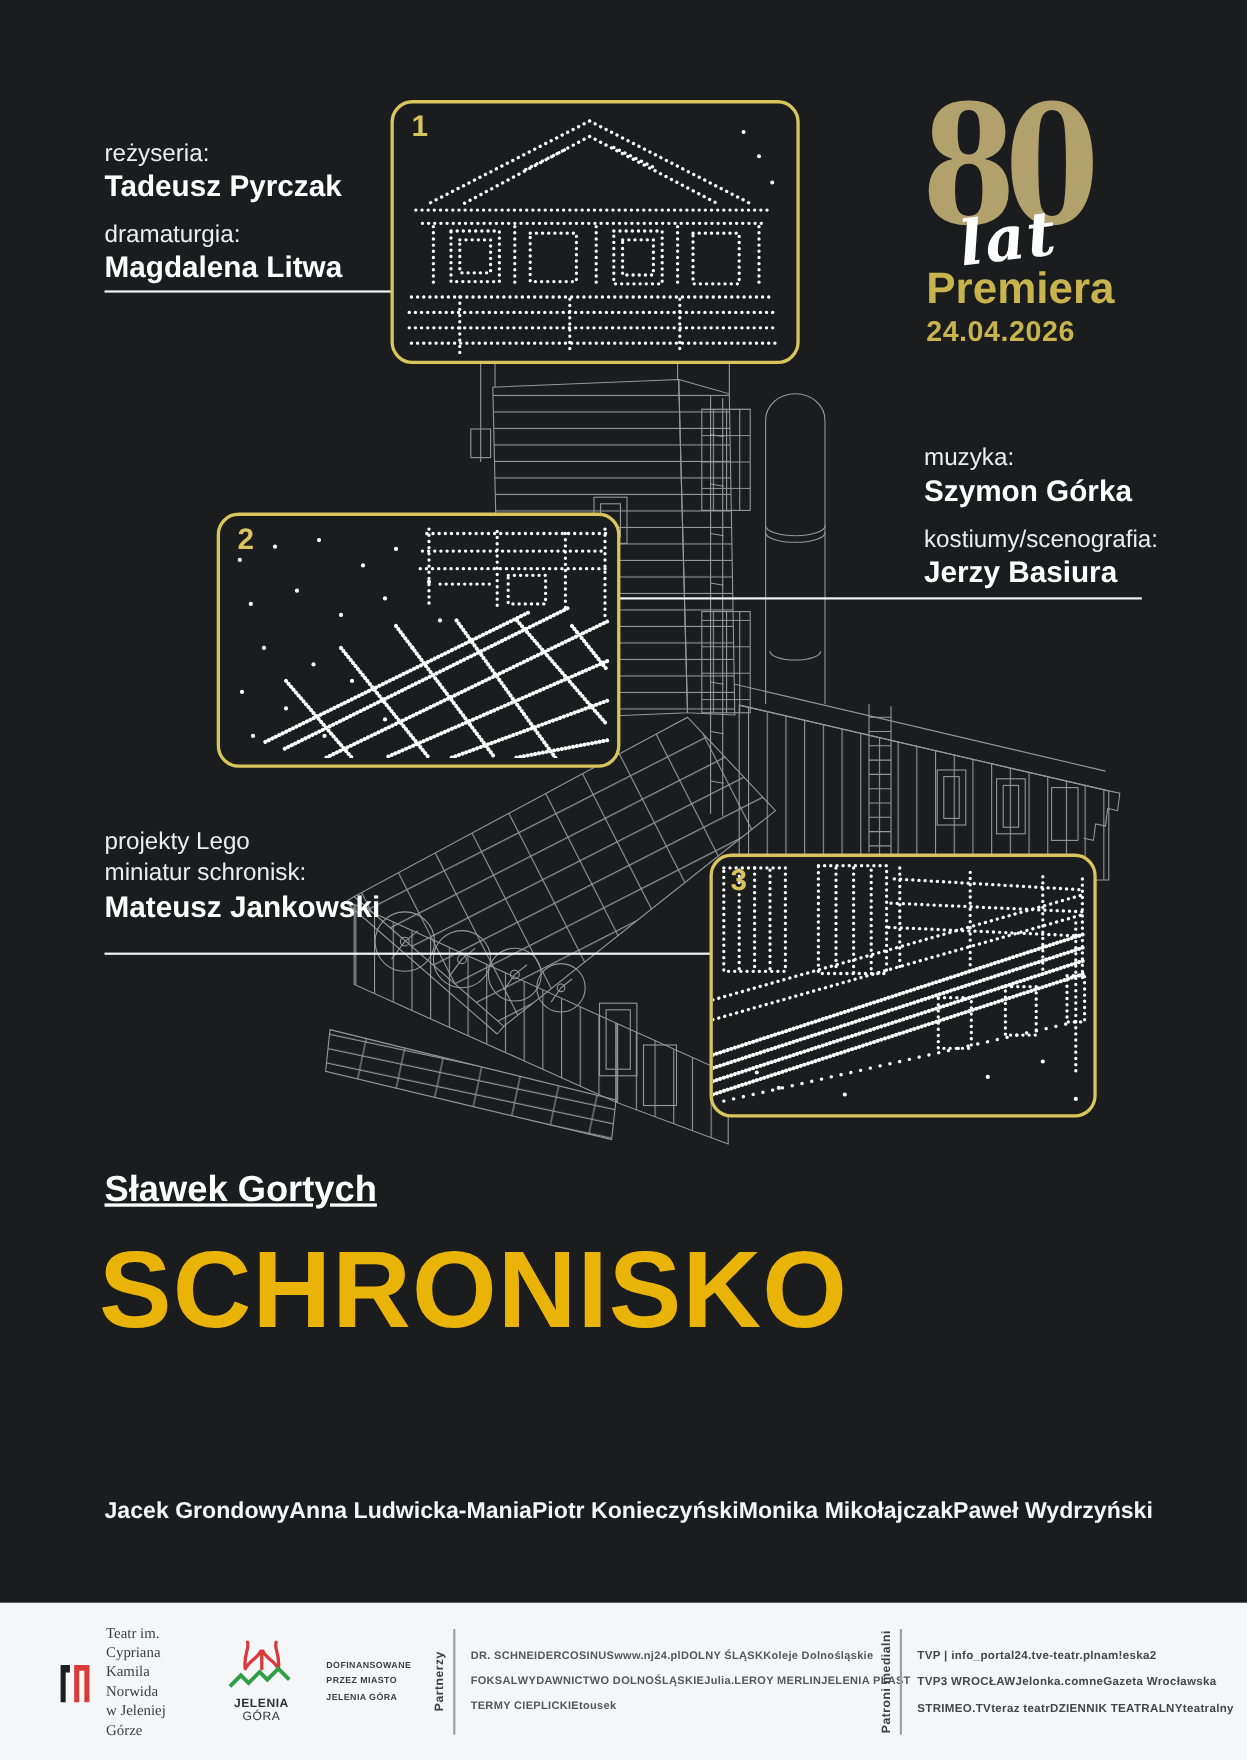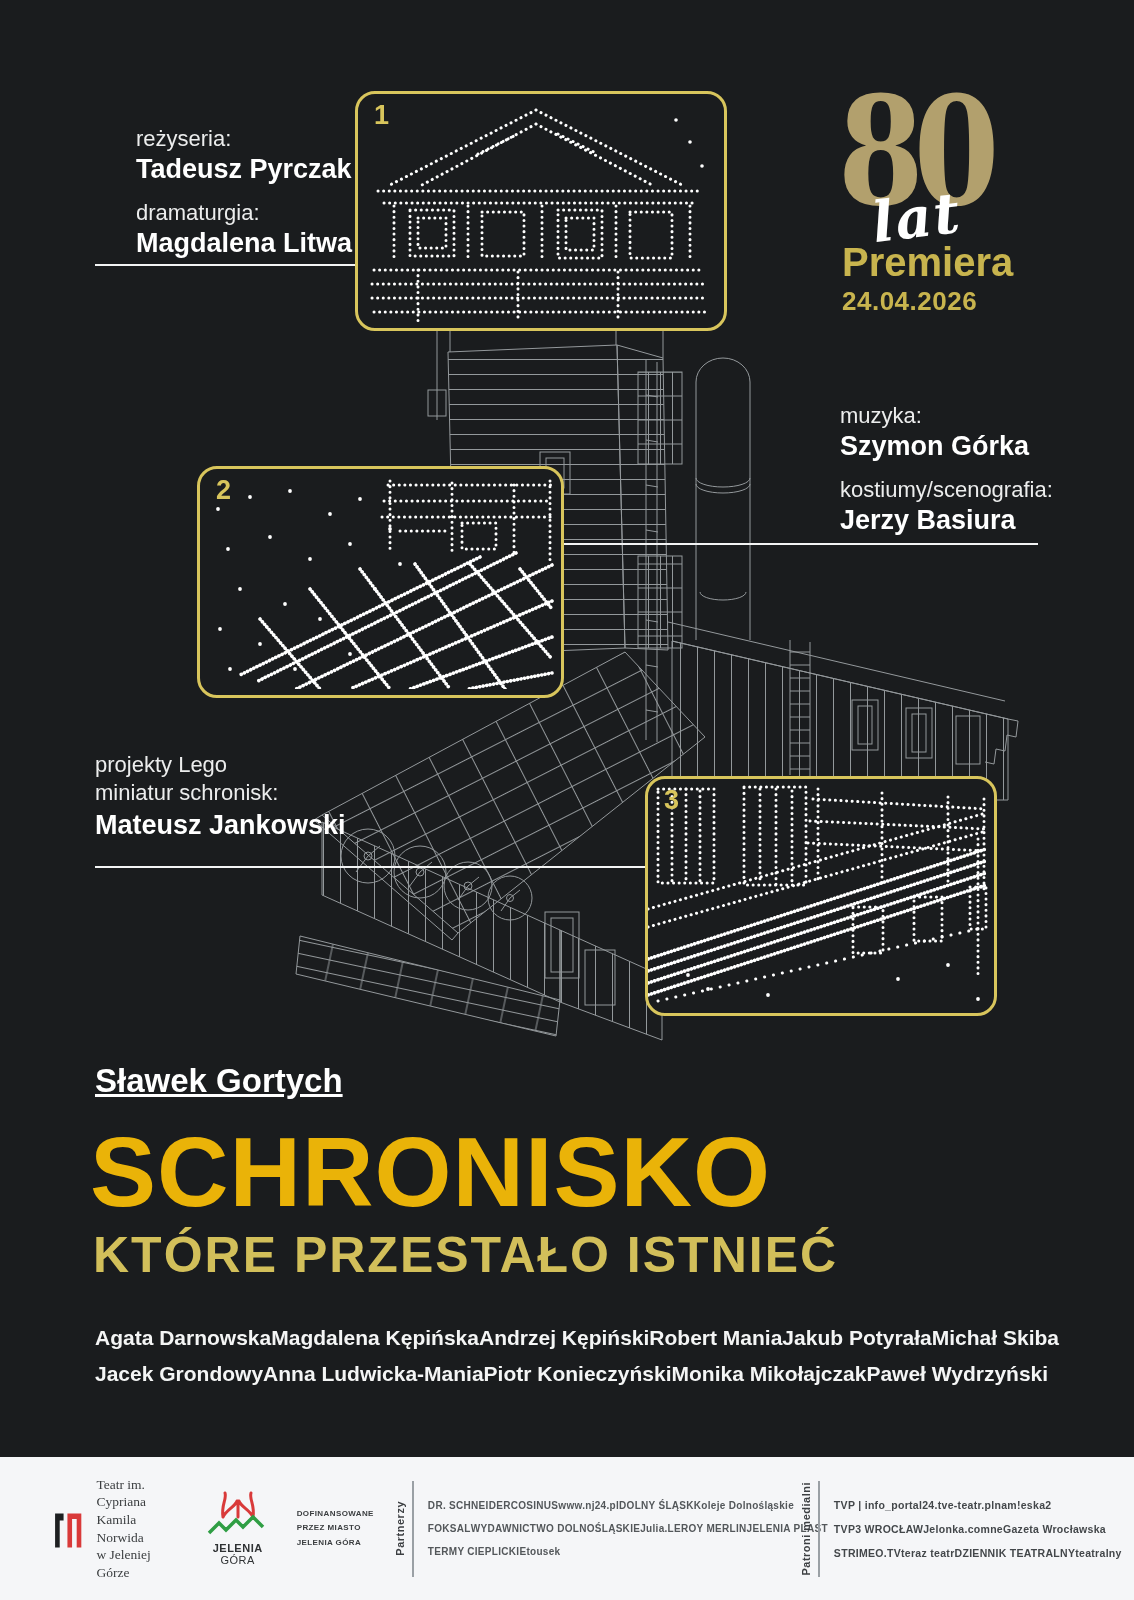--- a/index.html
+++ b/index.html
@@ -225,21 +225,21 @@
       <circle class="dot" cx="60" cy="210" r="1.9"></circle>
         <circle class="dot" cx="120" cy="216" r="1.9"></circle>
         <circle class="dot" cx="250" cy="200" r="1.9"></circle>
       <circle class="dot" cx="300" cy="186" r="1.9"></circle>
         <circle class="dot" cx="40" cy="196" r="1.9"></circle>
         <circle class="dot" cx="330" cy="220" r="1.9"></circle>
     </svg>
     <span class="num">3</span>
   </div>
 
-  <div class="credit" style="left:95px;top:126px;margin-left:41px;">
+  <div class="credit" style="left:95px;top:126px;">
     <div class="lbl">reżyseria:</div>
     <div class="nm">Tadeusz Pyrczak</div>
     <div class="lbl">dramaturgia:</div>
     <div class="nm">Magdalena Litwa</div>
   </div>
 
   <div class="anniv">
     <div class="num80">80</div>
     <div class="lat">lat</div>
   </div>
@@ -254,30 +254,21 @@
   </div>
 
   <div class="credit" style="left:95px;top:752px;">
     <div class="lbl">projekty Lego</div>
     <div class="lbl">miniatur schronisk:</div>
     <div class="nm" style="margin-top:4px;">Mateusz Jankowski</div>
   </div>
 
   <div class="author">Sławek Gortych</div>
   <div class="title1">SCHRONISKO</div>
-  <div class="title2">KTÓRE PRZESTAŁO ISTNIEĆ</div>
-
-  <div class="cast" style="top:1326px;">
-      <span>Agata Darnowska</span>
-      <span>Magdalena Kępińska</span>
-      <span>Andrzej Kępiński</span>
-      <span>Robert Mania</span>
-      <span>Jakub Potyrała</span>
-      <span>Michał Skiba</span>
-    </div>
+
   <div class="cast" style="top:1362px;">
       <span>Jacek Grondowy</span>
       <span>Anna Ludwicka-Mania</span>
       <span>Piotr Konieczyński</span>
       <span>Monika Mikołajczak</span>
       <span>Paweł Wydrzyński</span>
     </div>
 
   <div class="footer">
 

